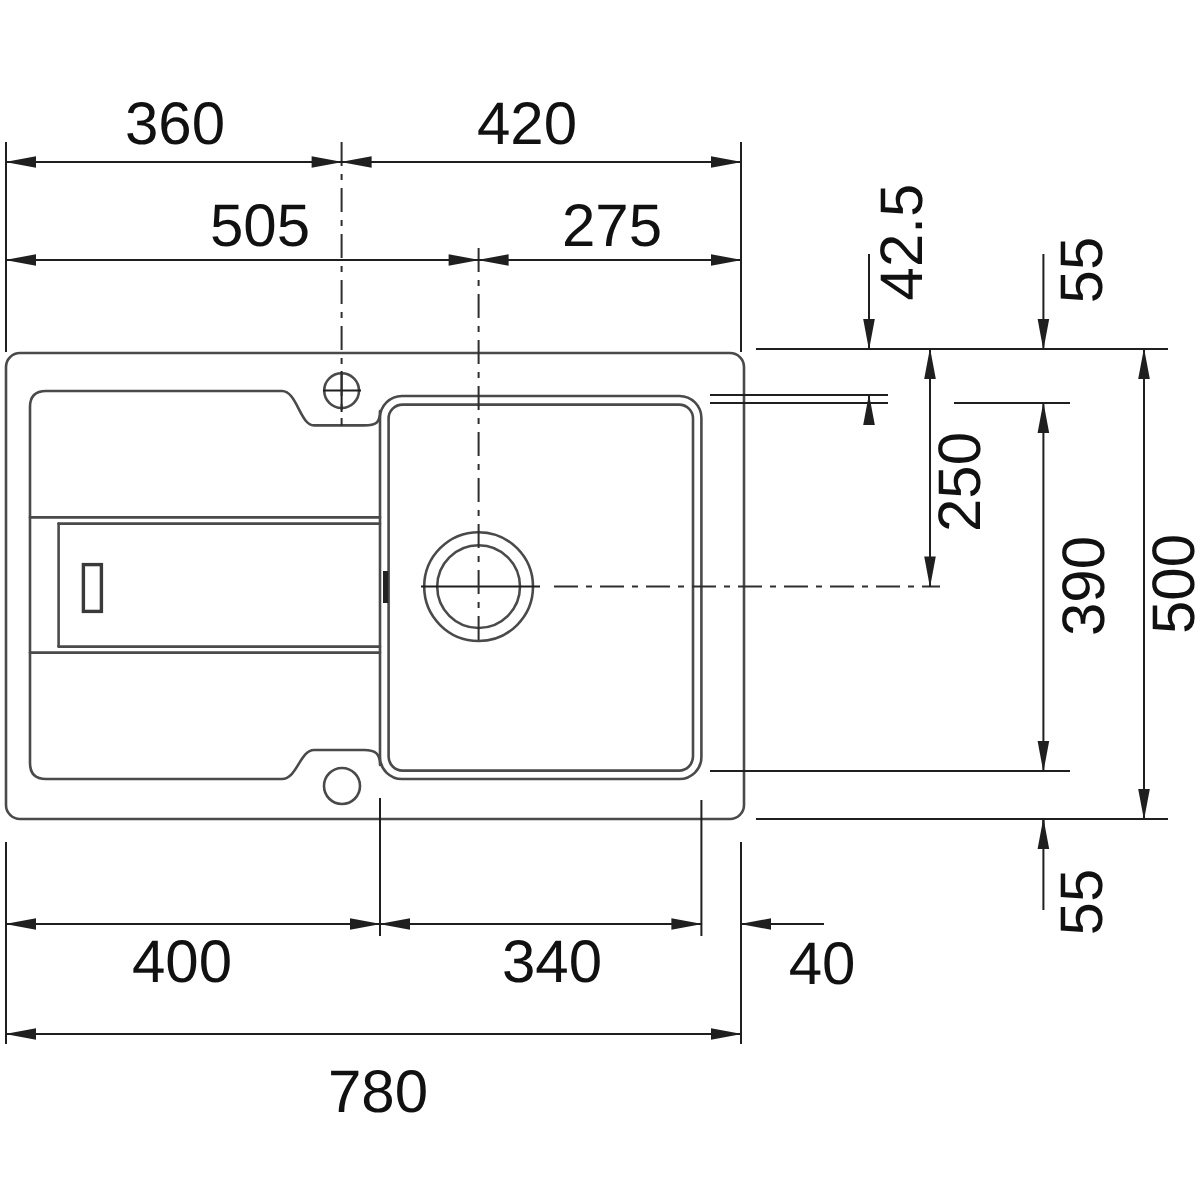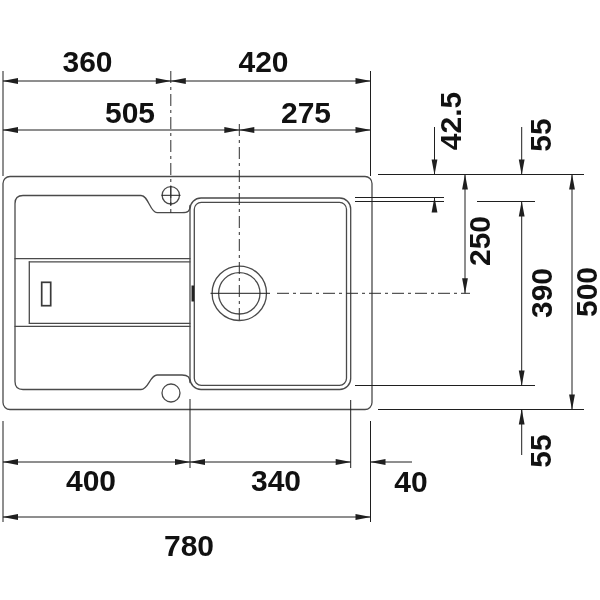--- a/index.html
+++ b/index.html
@@ -6,21 +6,20 @@
     margin: 0;
     padding: 0;
     background: #ffffff;
   }
   .stage {
     position: relative;
     width: 600px;
     height: 560px;
     background: #ffffff;
     font-family: "Liberation Sans", sans-serif;
-    font-weight: bold;
   }
   svg { display: block; }
   .body-line {
     fill: none;
     stroke: #4a4a4a;
     stroke-width: 1.3;
     stroke-linecap: round;
   }
   .body-line-thick {
     fill: none;

